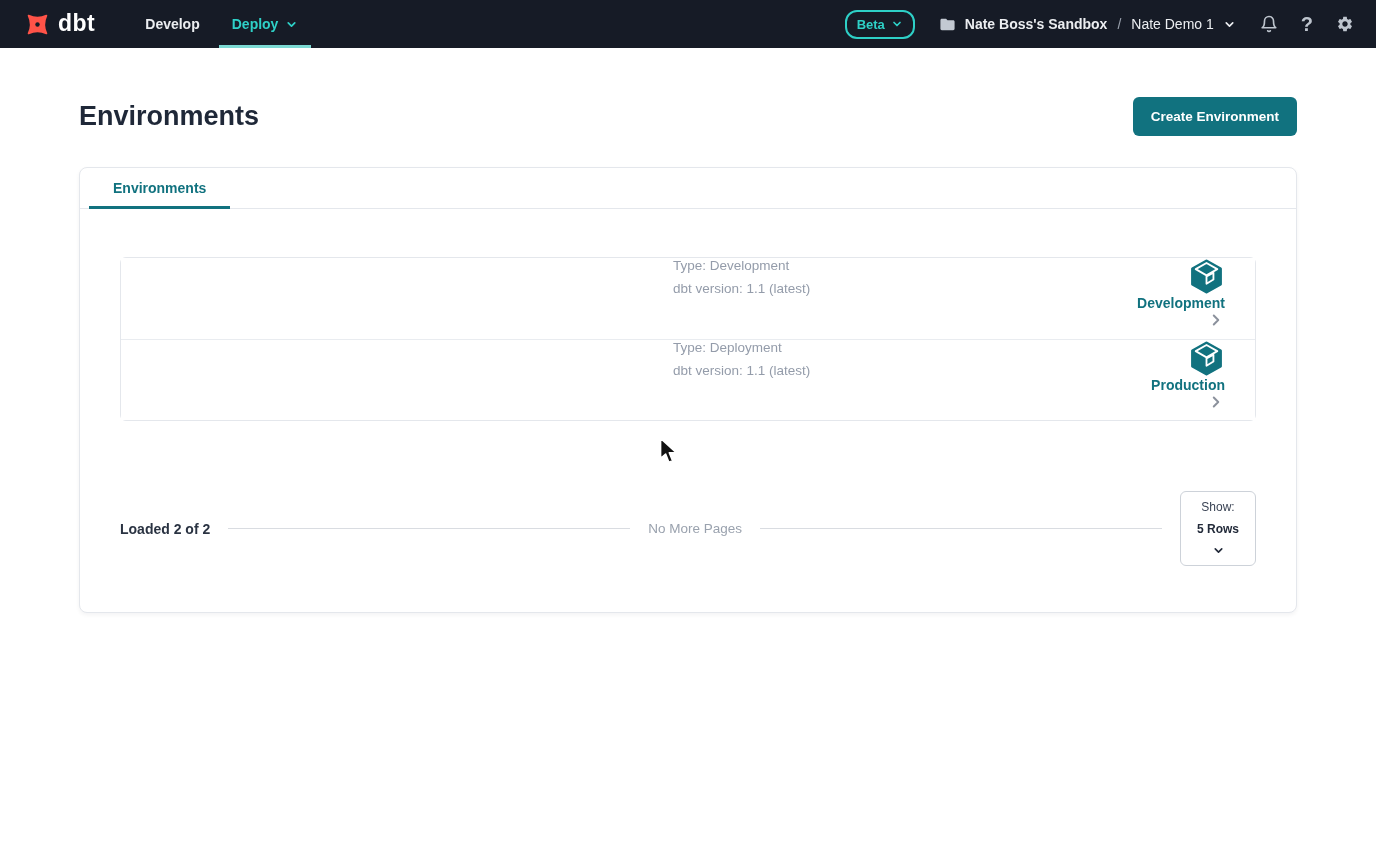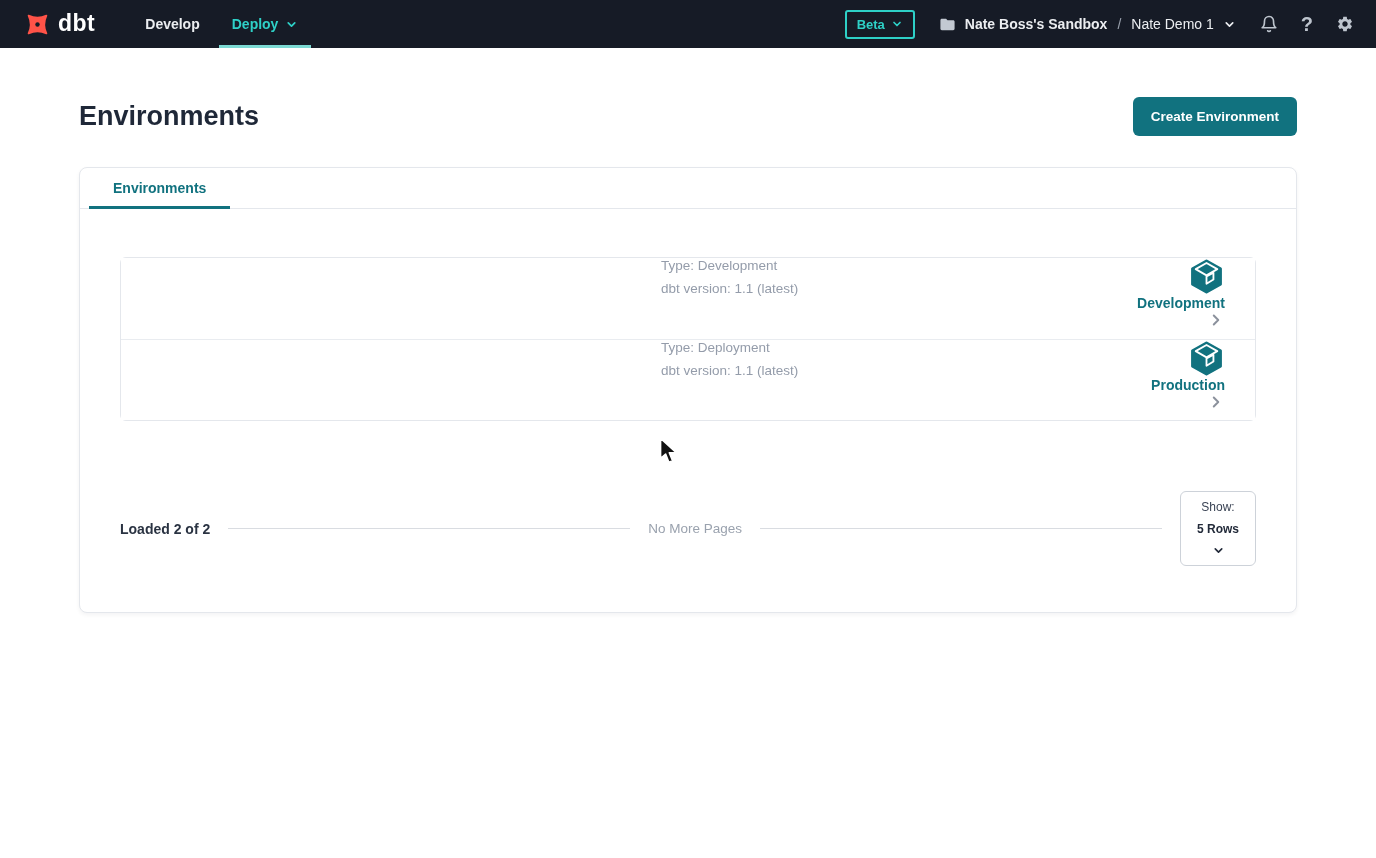--- a/index.html
+++ b/index.html
@@ -48,21 +48,21 @@
     left: 3px; right: 3px; bottom: 0;
     height: 3px;
     background: var(--accent-underline, #7cdad3);
   }
   .nav-right { margin-left: auto; display: flex; align-items: center; gap: 24px; }
   .beta-btn {
     display: flex; align-items: center; gap: 6px;
     background: transparent;
     border: 2px solid var(--accent-cyan, #2ed0c7);
     color: var(--accent-cyan, #2ed0c7);
-    border-radius: 3px;
+    border-radius: 12px;
     font-size: 13px;
     font-weight: 700;
     font-family: inherit;
     padding: 5px 10px;
     cursor: pointer;
   }
   .account-switcher { display: flex; align-items: center; gap: 9px; font-size: 14px; color: #eceef1; cursor: pointer; }
   .account-name { font-weight: 700; white-space: nowrap; }
   .crumb-sep { color: #9aa1ad; padding: 0 1px; }
   .project-name { white-space: nowrap; }
@@ -127,21 +127,21 @@
     position: relative;
     cursor: pointer;
     background: #ffffff;
     flex-direction: column;
   }
   .env-row + .env-row { border-top: 1px solid #e9ecf0; }
   .env-icon { width: 37px; height: 37px; flex: 0 0 auto; }
   .env-name { margin-left: 20px; font-size: 14px; font-weight: 700; color: var(--teal-dark, #11727f); }
   .env-info {
     position: absolute;
-    left: 540px;
+    left: 552px;
     display: flex;
     flex-direction: column;
     gap: 8px;
     font-size: 13.5px;
     color: var(--text-gray, #949caa);
   }
   .row-chevron { margin-left: auto; color: #8b919c; }
 
   
   .pagination { margin-top: 70px; display: flex; align-items: center; gap: 18px; }

